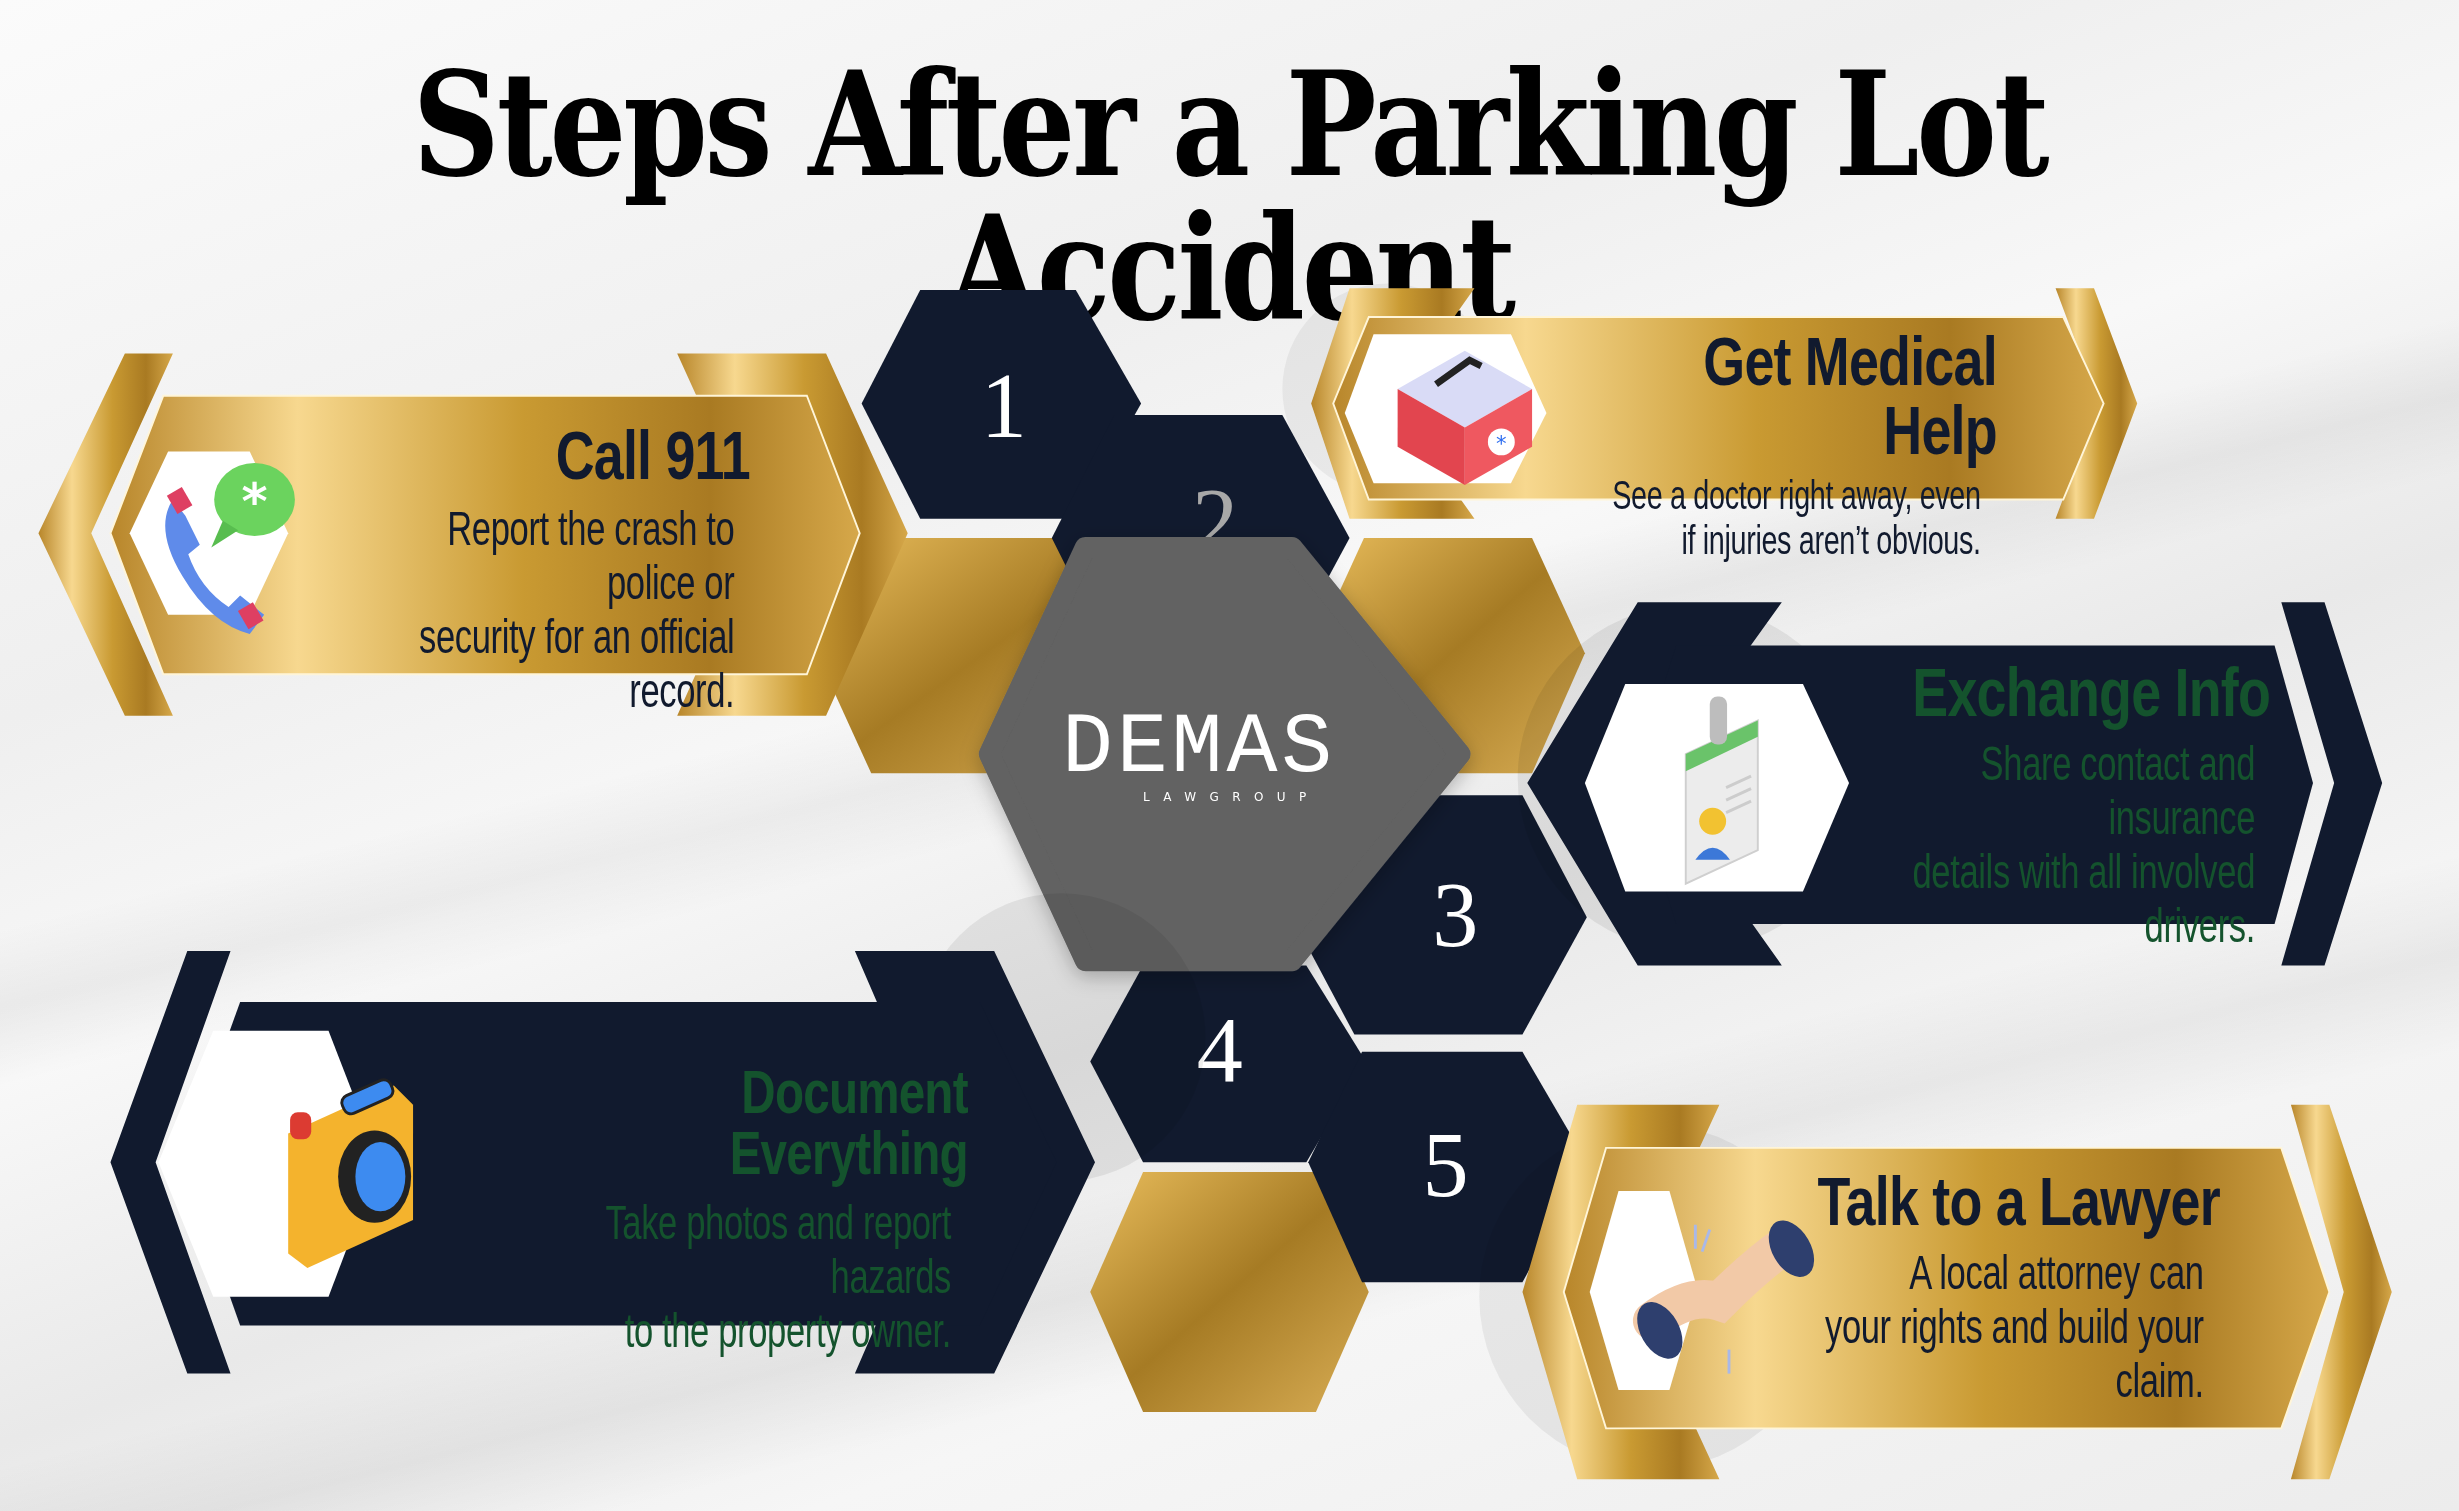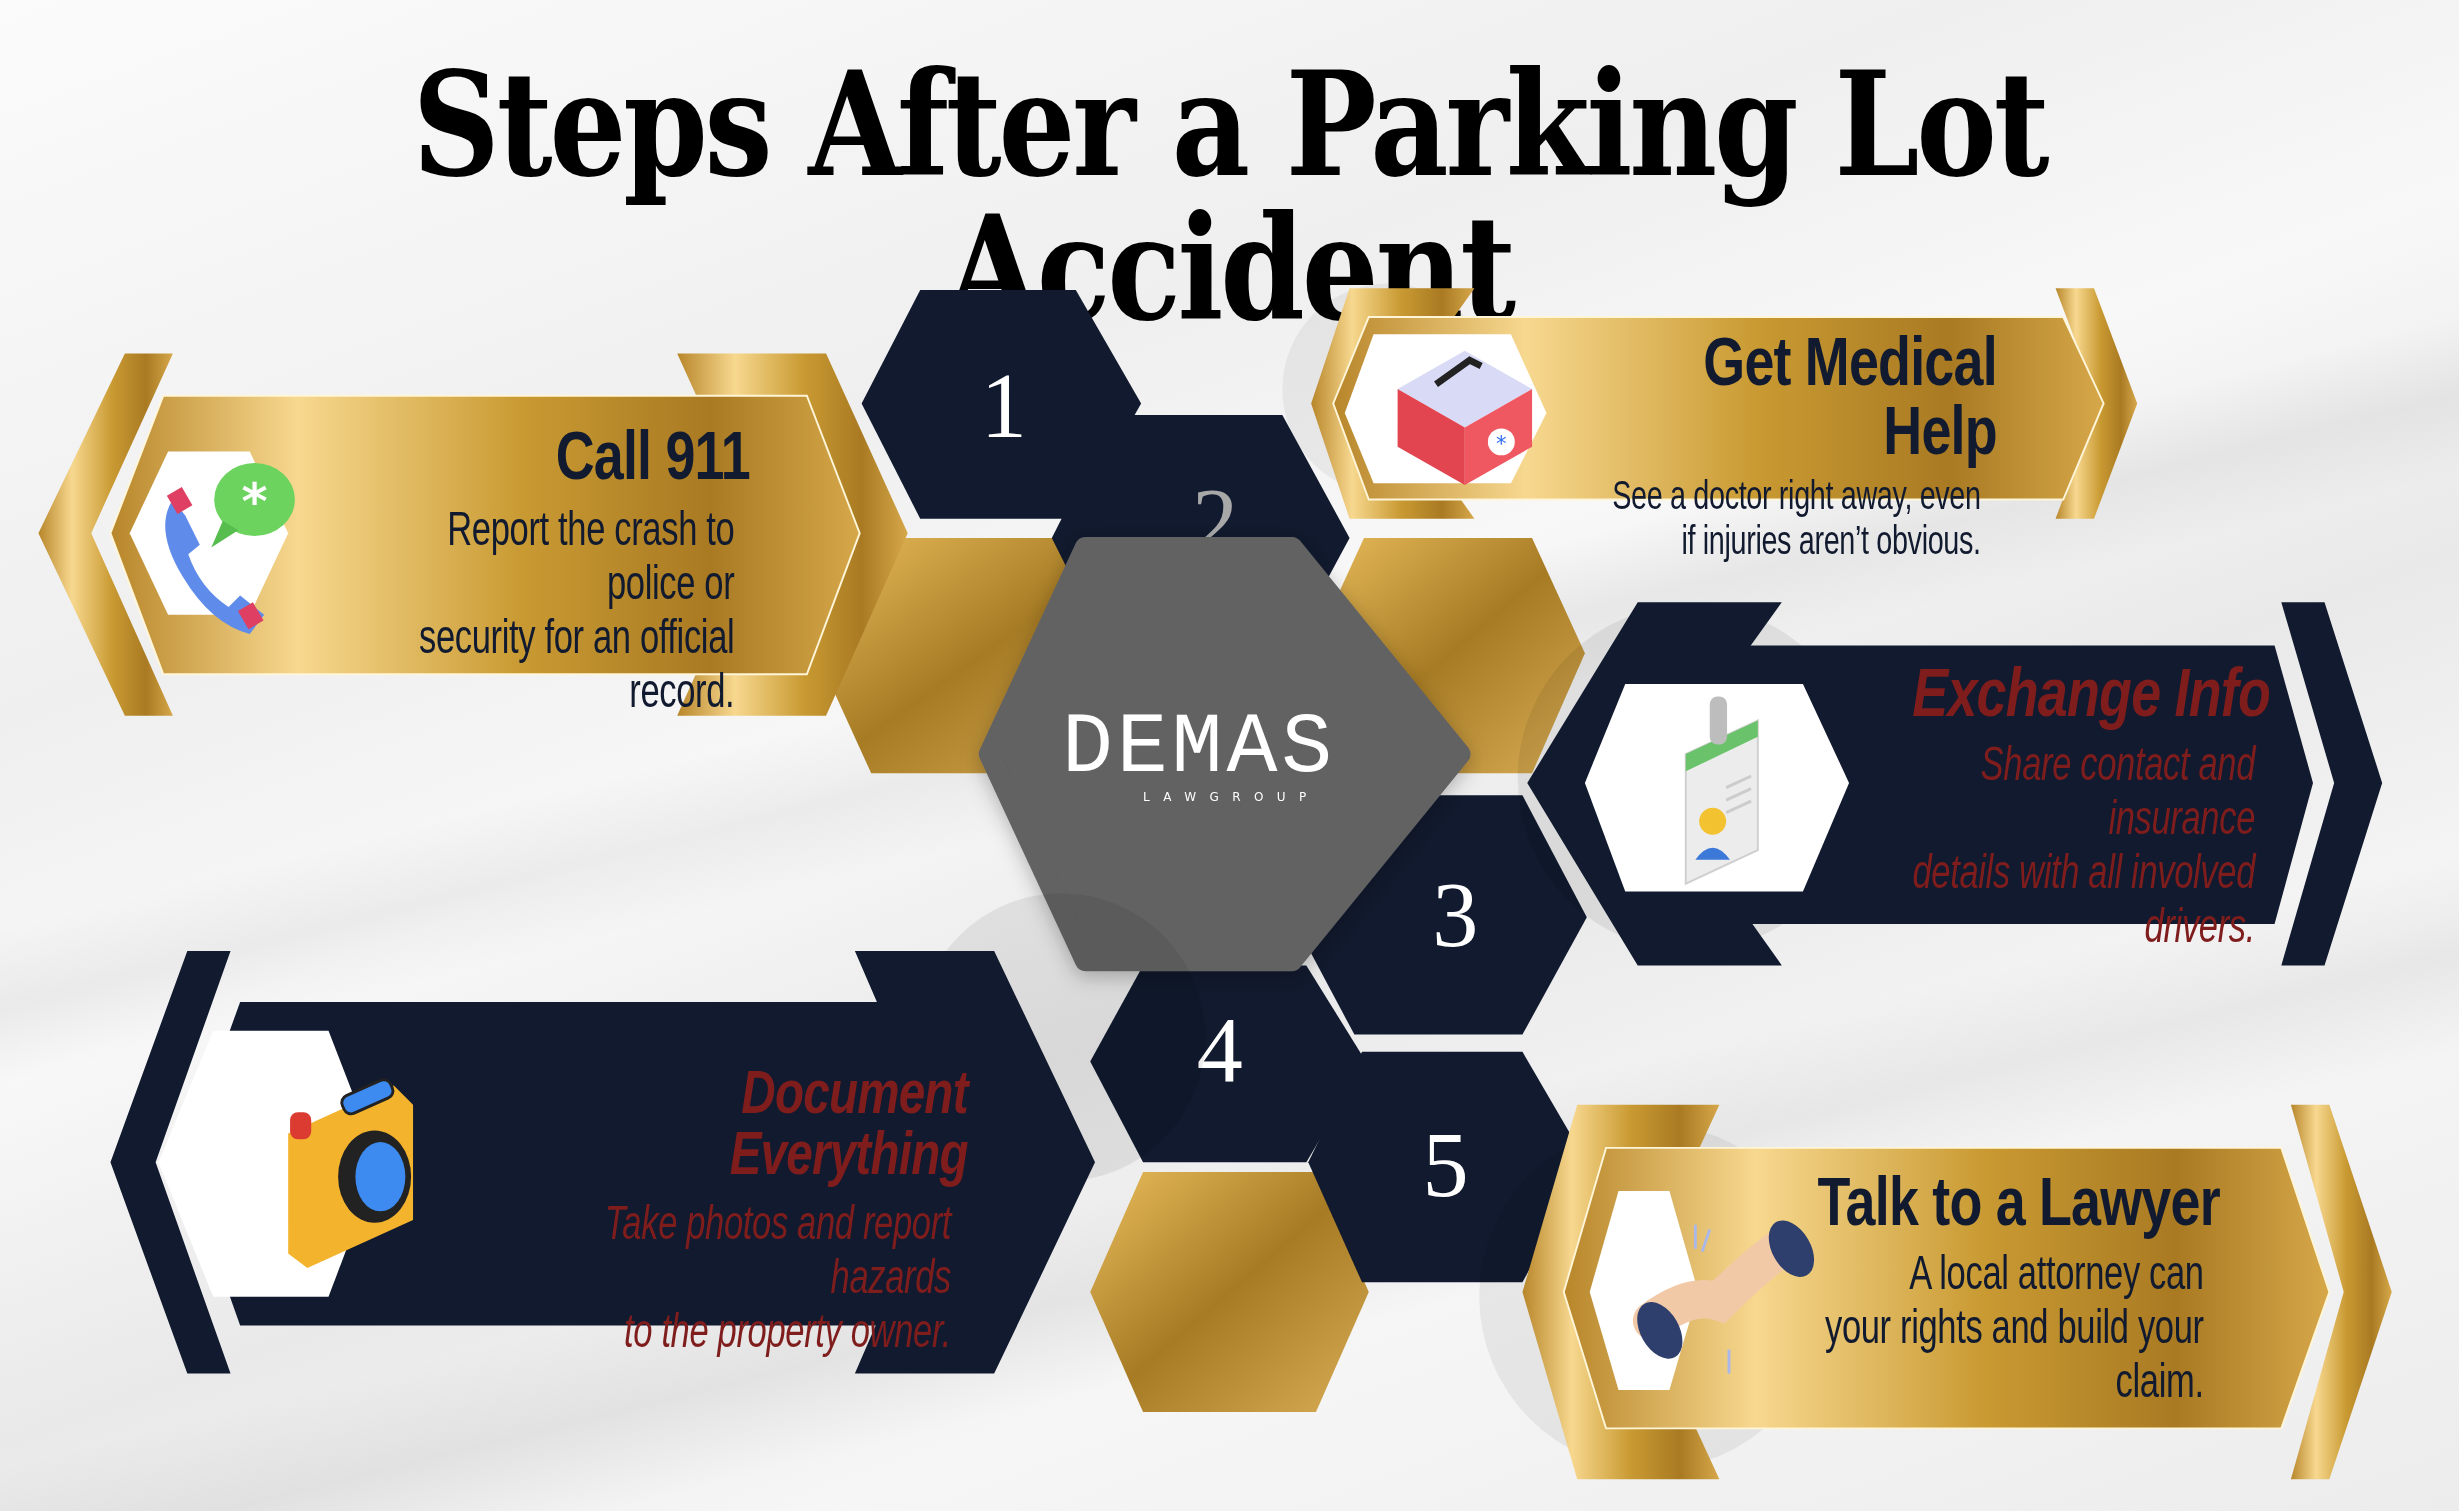--- a/index.html
+++ b/index.html
@@ -15,21 +15,21 @@
     letter-spacing: -3.8px; color: #000; line-height: 1; transform: scaleX(0.84);
   }
   svg#art { position: absolute; left: 0; top: 0; }
   .num {
     font-family: "Liberation Serif", serif; font-size: 96px; fill: #ffffff; text-anchor: middle;
   }
   .txt { position: absolute; text-align: right; font-family: "Liberation Sans", sans-serif; }
   .head { font-weight: bold; font-size: 69px; line-height: 1; transform: scaleX(0.78); transform-origin: center; letter-spacing: -1px; }
   .body { font-size: 48px; line-height: 1.13; transform: scaleX(0.72); transform-origin: center; letter-spacing: -0.5px; }
   .dark { color: #111a2e; }
-  .light { color: #7f1d1d; font-style: italic; }
+  .light { color: #14532d; }
   .logo-main {
     position: absolute; left: 1062px; top: 706px; color: #fff;
     font-family: Liberation Mono, monospace; font-size: 85px; letter-spacing: 3.8px; line-height: 1;
   }
   .logo-sub {
     position: absolute; left: 1143px; top: 790px; color: #fff;
     font-family: "DejaVu Sans", sans-serif; font-size: 12px; letter-spacing: 13.4px;
   }
 </style>
 </head>

